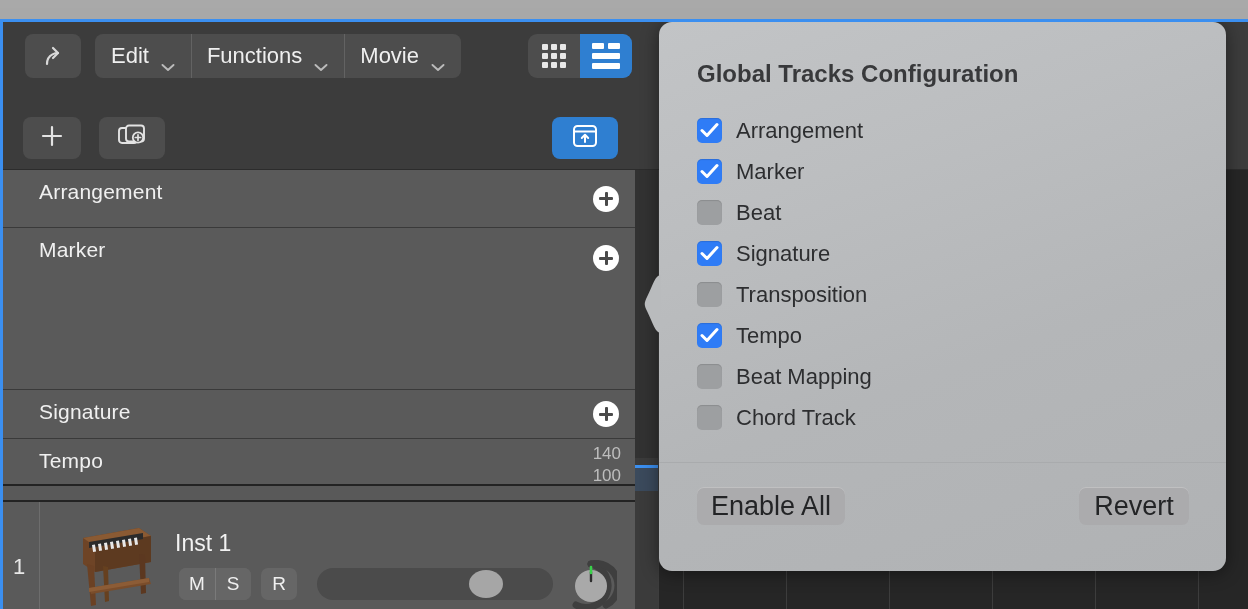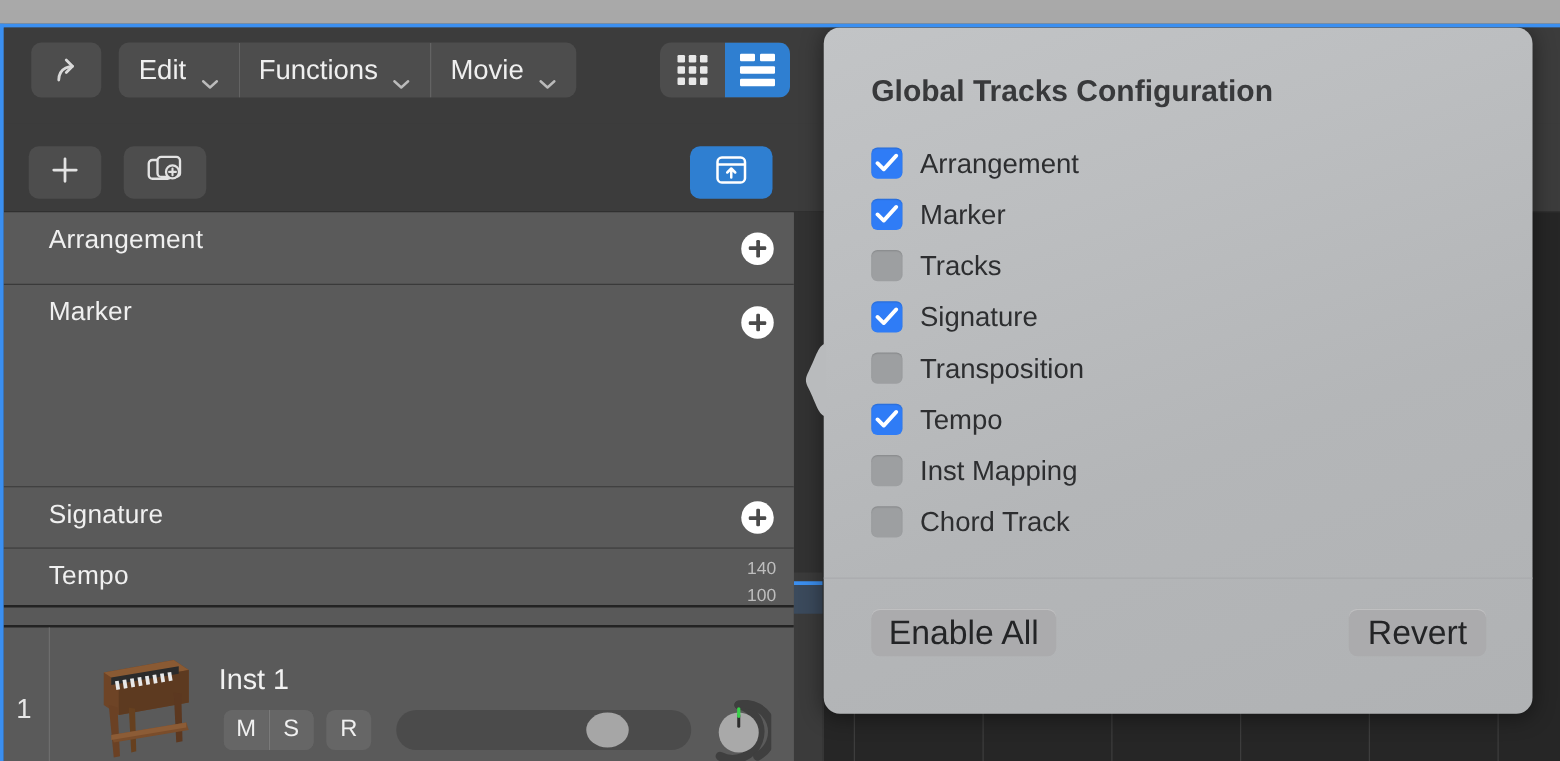--- a/index.html
+++ b/index.html
@@ -65,21 +65,21 @@
   .grow{position:relative;box-sizing:border-box;border-bottom:1px solid #3a3a3a;background:#5a5a5a;}
   .grow .label{position:absolute;left:36px;top:10px;color:#f0f0f0;font-size:21px;letter-spacing:.2px;}
   .plus-circle{
     position:absolute;right:16px;top:50%;transform:translateY(-50%);
     width:26px;height:26px;border-radius:50%;background:#fff;
     display:flex;align-items:center;justify-content:center;
   }
   .plus-circle:before{content:"";position:absolute;width:14px;height:3px;background:#4a4a4a;border-radius:1px;}
   .plus-circle:after{content:"";position:absolute;width:3px;height:14px;background:#4a4a4a;border-radius:1px;}
 
-  .tempo-vals{position:absolute;right:14px;top:4px;text-align:right;color:#bdbdbd;font-size:14px;line-height:22px;}
+  .tempo-vals{position:absolute;right:14px;top:4px;text-align:right;color:#bdbdbd;font-size:17px;line-height:22px;}
 
   
   .rstrip{position:absolute;left:632px;top:148px;width:23px;background:#323232;}
 
   
   .inst-track{position:absolute;left:0;top:478px;width:632px;height:123px;background:#5a5a5a;border-top:2px solid #232323;box-sizing:border-box;}
   .tracknum{position:absolute;left:10px;top:52px;color:#e7e7e7;font-size:22px;}
   .numdiv{position:absolute;left:36px;top:0;width:1px;height:121px;background:#6d6d6d;}
   .inst-icon{position:absolute;left:62px;top:12px;width:96px;height:96px;}
   .inst-name{position:absolute;left:172px;top:28px;color:#f2f2f2;font-size:23px;}
@@ -361,21 +361,21 @@
           <span class="cbx on">
             <svg width="19" height="17" viewBox="0 0 19 17">
                 <path d="M2 8.5 L7 13.5 L17 2.5" fill="none" stroke="#ffffff" stroke-width="3" stroke-linecap="round" stroke-linejoin="round"></path>
               </svg>
           </span>
           <span class="txt">Marker</span>
         </div>
 
         <div class="pop-item">
           <span class="cbx"></span>
-          <span class="txt">Tracks</span>
+          <span class="txt">Beat</span>
         </div>
 
         <div class="pop-item">
           <span class="cbx on">
             <svg width="19" height="17" viewBox="0 0 19 17">
                 <path d="M2 8.5 L7 13.5 L17 2.5" fill="none" stroke="#ffffff" stroke-width="3" stroke-linecap="round" stroke-linejoin="round"></path>
               </svg>
           </span>
           <span class="txt">Signature</span>
         </div>
@@ -389,21 +389,21 @@
           <span class="cbx on">
             <svg width="19" height="17" viewBox="0 0 19 17">
                 <path d="M2 8.5 L7 13.5 L17 2.5" fill="none" stroke="#ffffff" stroke-width="3" stroke-linecap="round" stroke-linejoin="round"></path>
               </svg>
           </span>
           <span class="txt">Tempo</span>
         </div>
 
         <div class="pop-item">
           <span class="cbx"></span>
-          <span class="txt">Inst Mapping</span>
+          <span class="txt">Beat Mapping</span>
         </div>
 
         <div class="pop-item">
           <span class="cbx"></span>
           <span class="txt">Chord Track</span>
         </div>
 
       </div>
 
       <div class="pop-sep"></div>

